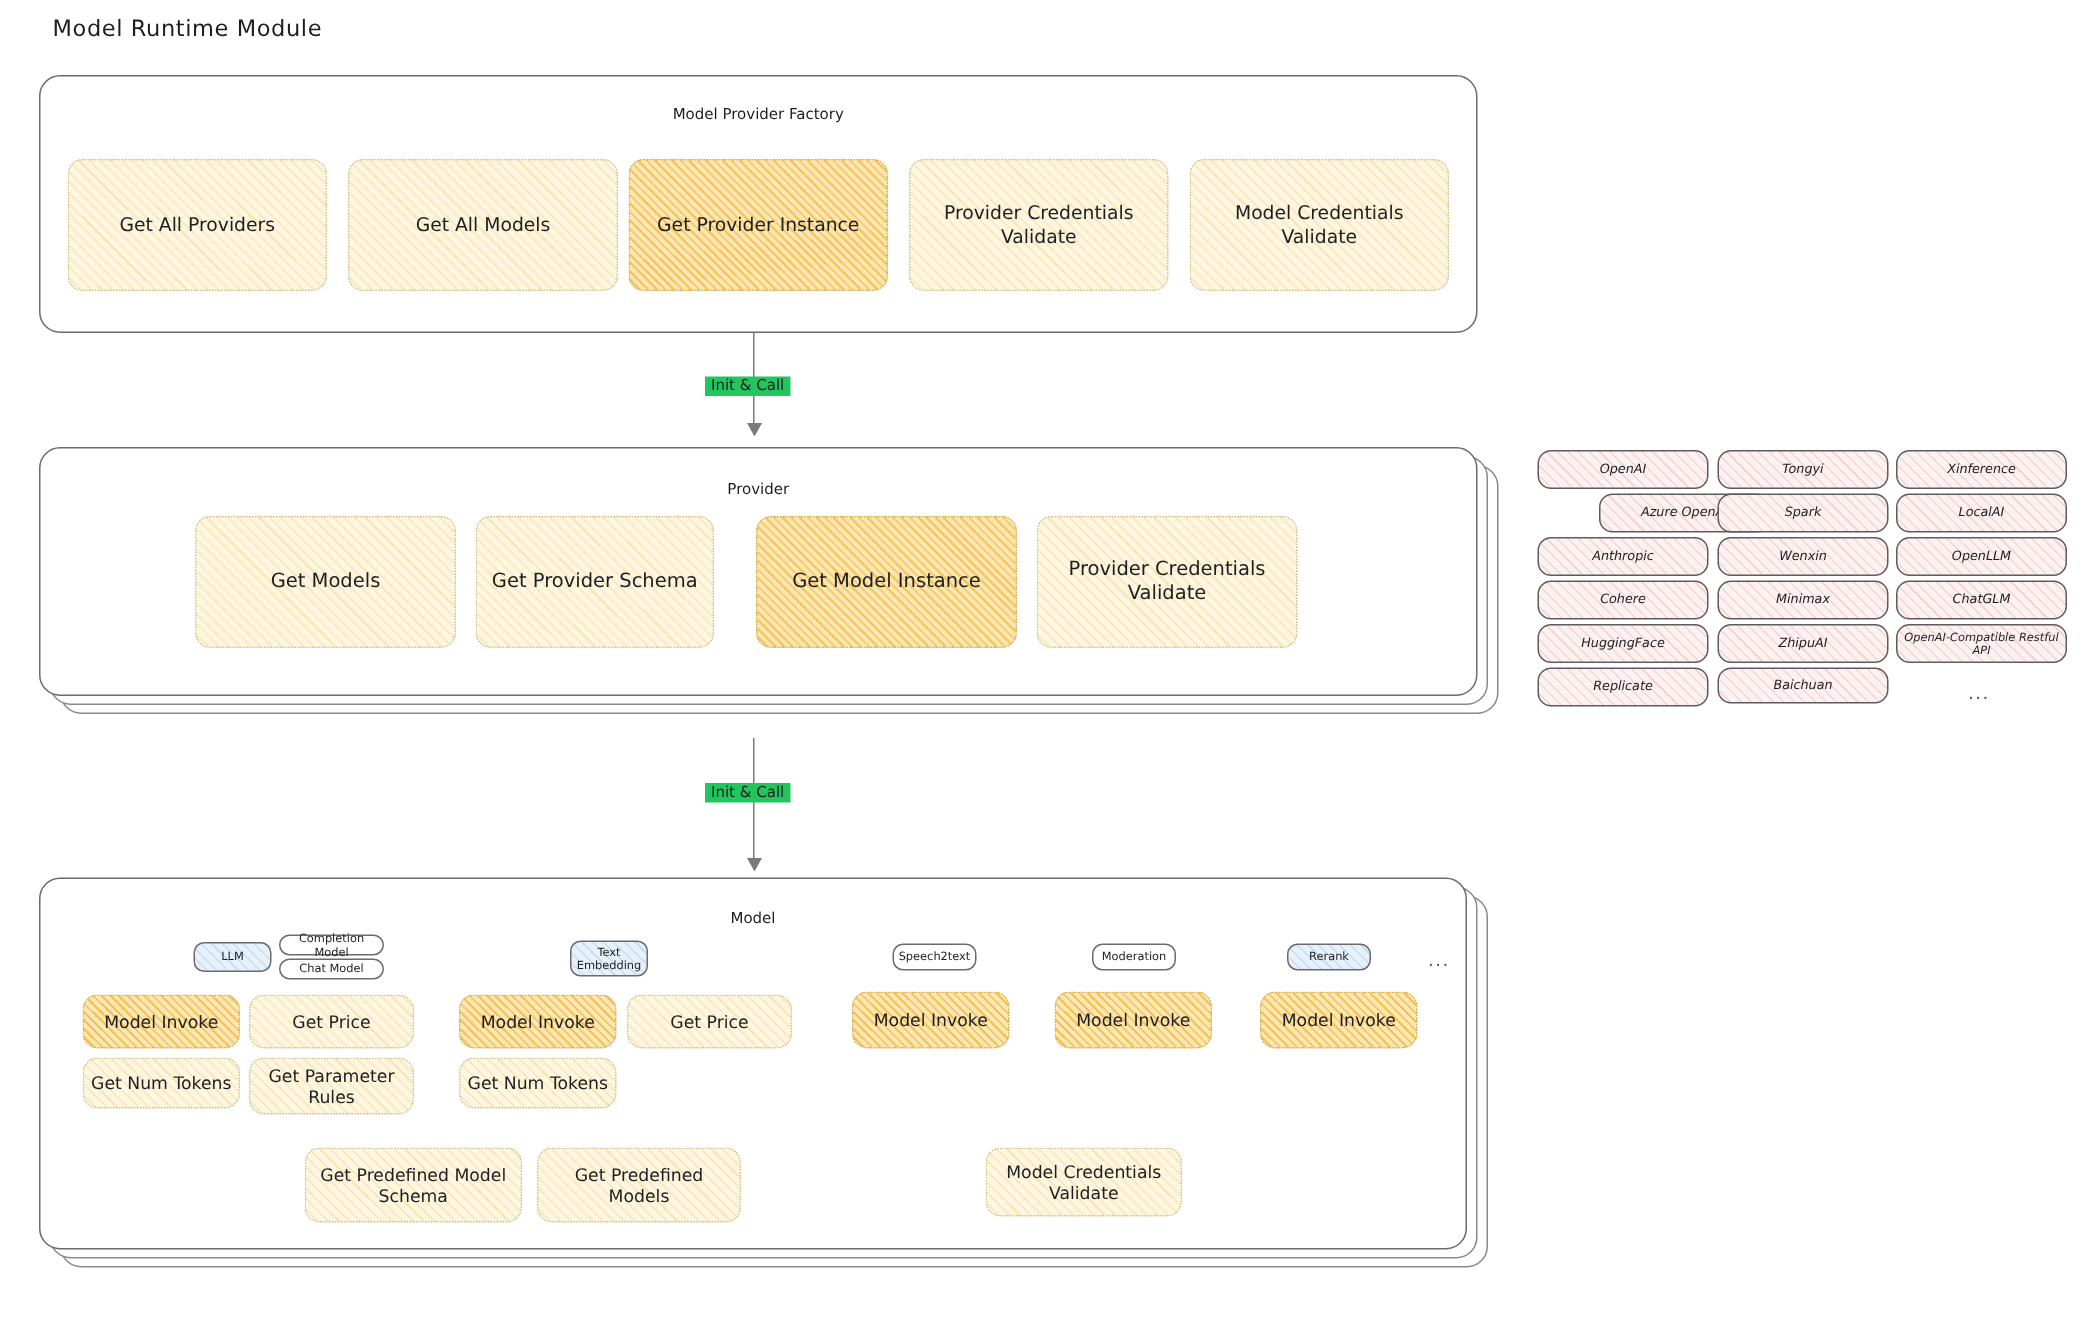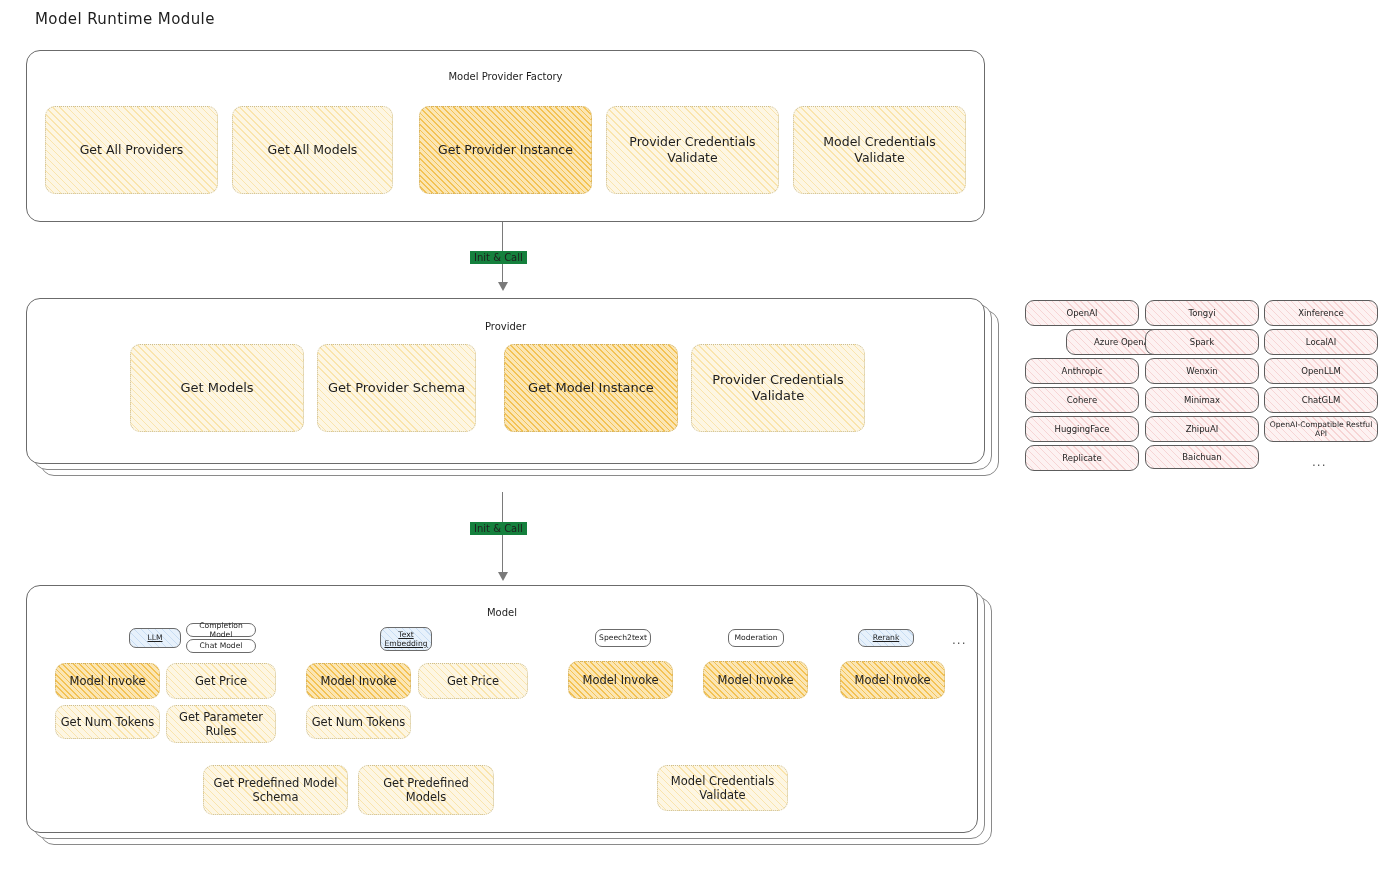--- a/index.html
+++ b/index.html
@@ -87,20 +87,21 @@
     text-align:center;
     font-size:8.5px;
     color:#1e1e1e;
     background:
       repeating-linear-gradient(45deg,
         rgba(224,108,108,.22) 0px,
         rgba(224,108,108,.22) 1px,
         rgba(255,255,255,0) 1px,
         rgba(255,255,255,0) 5px),
       #fdf2f2;
+    font-style: italic;
   }
   .pill.tiny{font-size:7.6px;}
 
   
   .tag{
     position:absolute;
     box-sizing:border-box;
     border:1.2px solid #6b6b6b;
     border-radius:7px;
     display:flex;align-items:center;justify-content:center;
@@ -110,21 +111,20 @@
     background:#ffffff;
   }
   .tag.blue{
     background:
       repeating-linear-gradient(45deg,
         rgba(92,150,214,.22) 0px,
         rgba(92,150,214,.22) 1px,
         rgba(255,255,255,0) 1px,
         rgba(255,255,255,0) 5px),
       #e7f1fb;
-    text-decoration: underline;
   }
 
   
   .ellipsis{
     position:absolute;
     font-size:12px;color:#555;letter-spacing:1px;
     line-height:1;
   }
 
   
@@ -132,38 +132,38 @@
     position:absolute;width:1.3px;background:#7a7a7a;
   }
   .arrow-head{
     position:absolute;width:0;height:0;
     border-left:5px solid transparent;
     border-right:5px solid transparent;
     border-top:9px solid #7a7a7a;
   }
   .arrow-label{
     position:absolute;font-size:10px;color:#1e1e1e;
-    background:#15803d;padding:1px 4px;white-space:nowrap;
+    background:#22c55e;padding:1px 4px;white-space:nowrap;
   }
 </style>
 </head>
 <body>
 
 <div class="canvas">
 
   <div id="page-title">Model Runtime Module</div>
 
   <div class="container" style="left:26px;top:50px;width:959px;height:172px;">
     <div class="container-title" style="top:20px;">Model Provider Factory</div>
   </div>
 
   <div class="hbox light" style="left:45px;top:106px;width:173px;height:88px;">
     <span>Get All Providers</span>
   </div>
-  <div class="hbox light" style="left:232px;top:106px;width:161px;height:88px;">
+  <div class="hbox light" style="left:232px;top:106px;width:180px;height:88px;">
     <span>Get All Models</span>
   </div>
   <div class="hbox dark" style="left:419px;top:106px;width:173px;height:88px;">
     <span>Get Provider Instance</span>
   </div>
   <div class="hbox light" style="left:606px;top:106px;width:173px;height:88px;">
     <span>Provider Credentials Validate</span>
   </div>
   <div class="hbox light" style="left:793px;top:106px;width:173px;height:88px;">
     <span>Model Credentials Validate</span>

